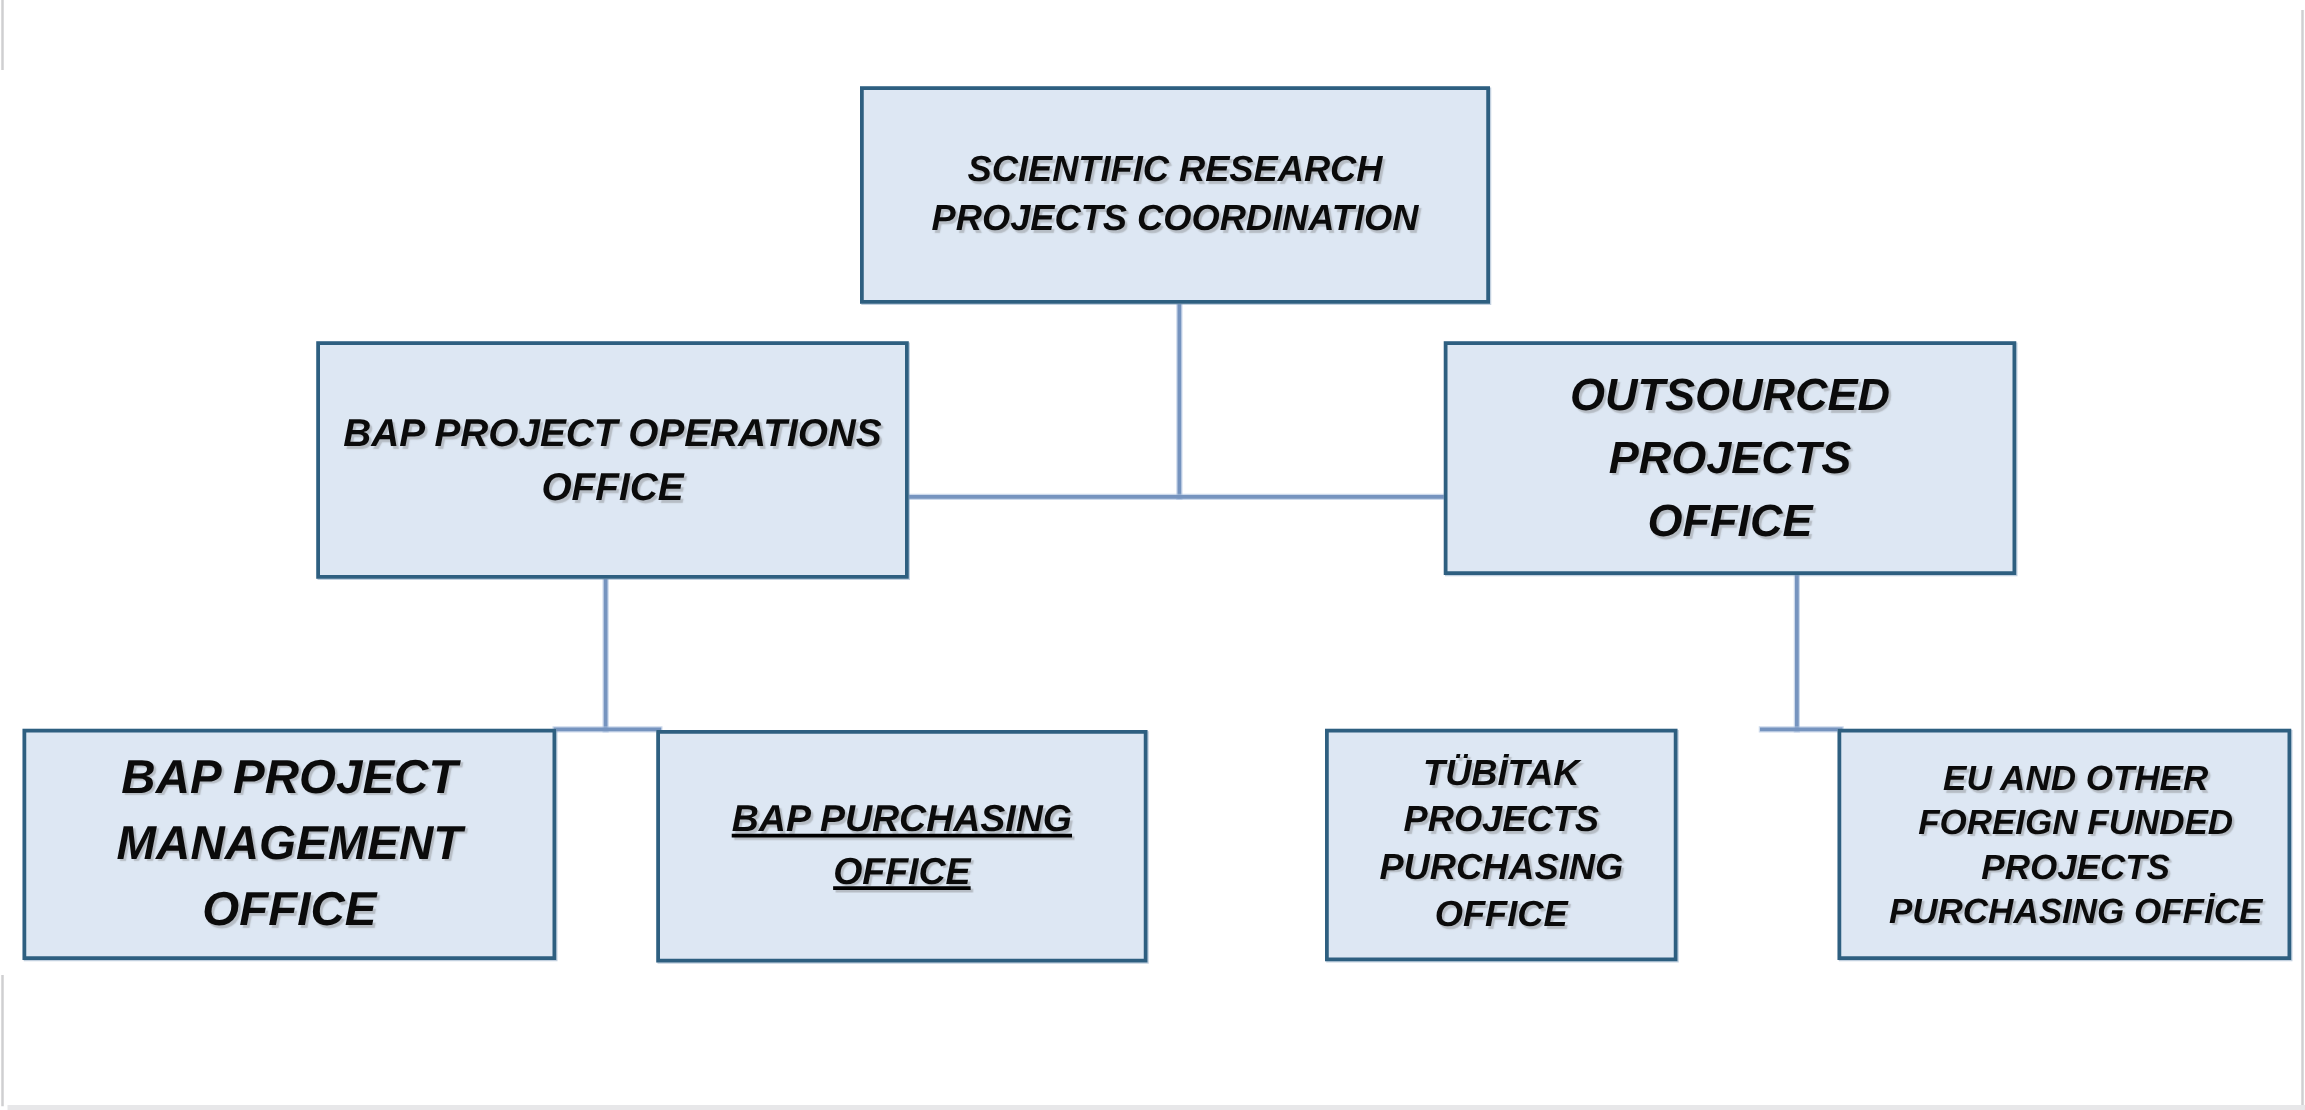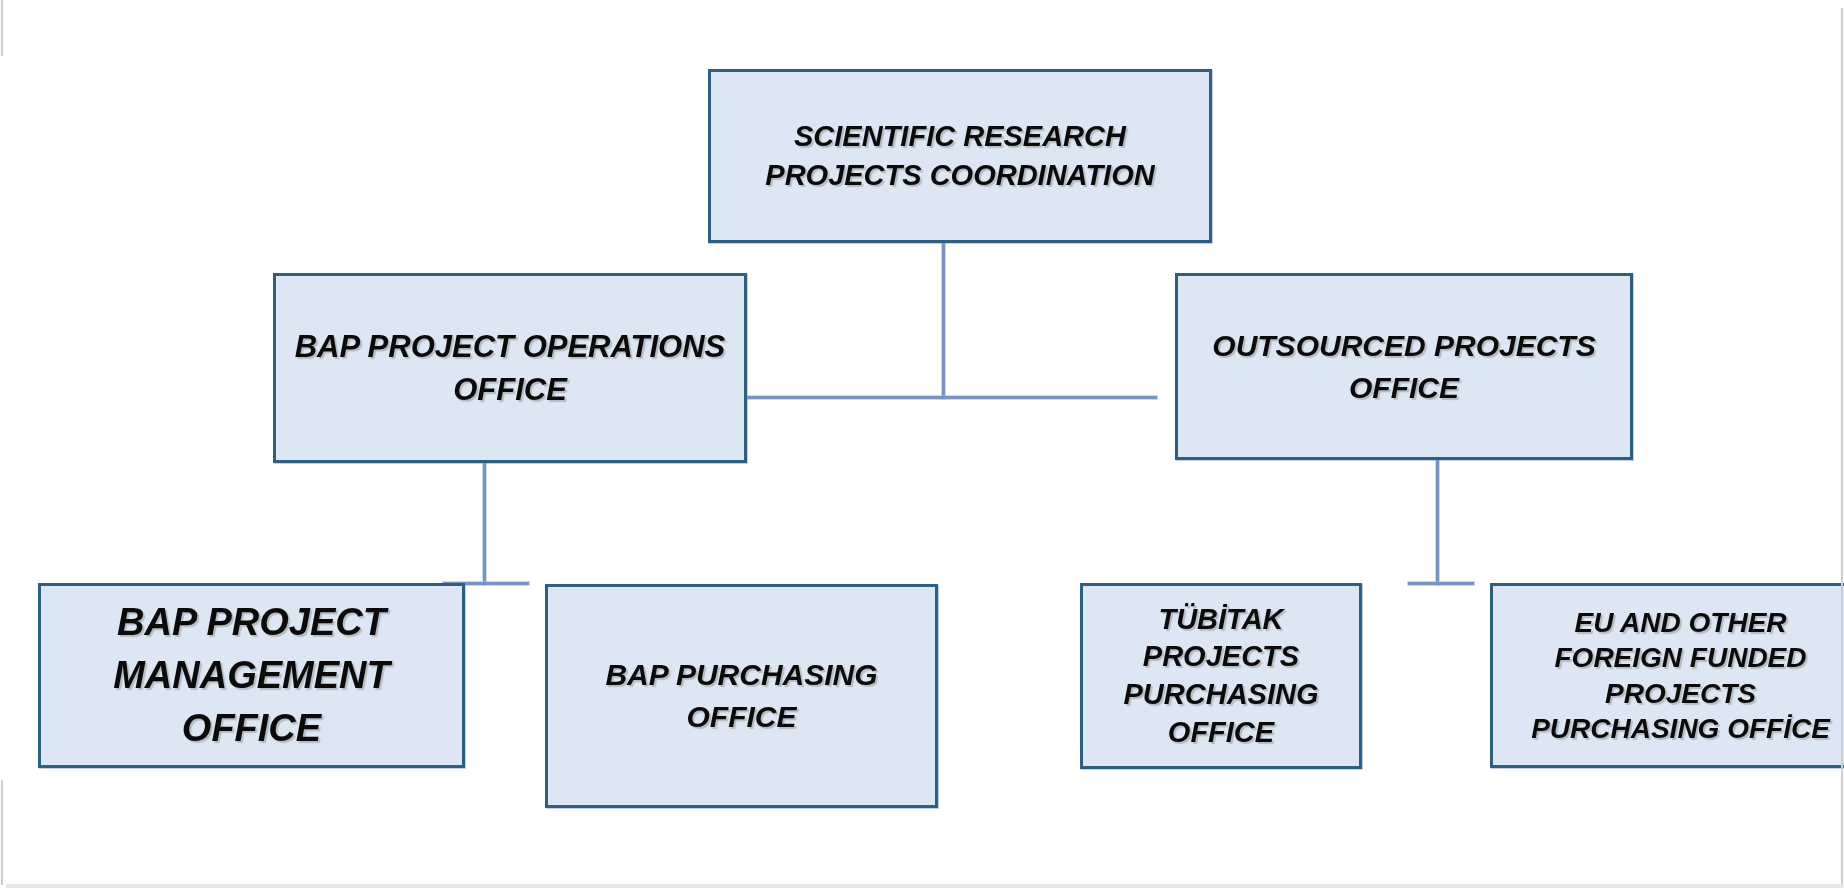--- a/index.html
+++ b/index.html
@@ -21,41 +21,40 @@
     position: absolute;
     box-sizing: border-box;
     background: #dde7f3;
     border: 3px solid #2e5f80;
     display: flex;
     align-items: center;
     justify-content: center;
     text-align: center;
     padding: 6px 10px;
     box-shadow: 1px 1px 0 rgba(120,150,185,0.45);
-    margin-left: 20px;
   }
   .node .label {
     font-weight: bold;
     font-style: italic;
     color: #0b0b0b;
     white-space: pre-line;
     text-shadow: 2px 2px 1px rgba(110,110,110,0.35);
   }
 
   #box-root        { left: 688px;  top: 69px;  width: 504px; height: 174px; }
   #box-bap-ops     { left: 253px;  top: 273px; width: 474px; height: 190px; }
   #box-outsourced  { left: 1155px; top: 273px; width: 458px; height: 187px; }
   #box-bap-mgmt    { left: 18px;   top: 583px; width: 427px; height: 185px; }
-  #box-bap-purch   { left: 525px;  top: 584px; width: 393px; height: 224px; }
+  #box-bap-purch   { left: 525px;  top: 584px; width: 393px; height: 186px; text-decoration: underline; }
   #box-tubitak     { left: 1060px; top: 583px; width: 282px; height: 186px; }
   #box-eu          { left: 1470px; top: 583px; width: 363px; height: 185px; padding-left: 28px; }
 
   #box-root .label       { font-size: 29px; line-height: 1.35; }
   #box-bap-ops .label    { font-size: 31px; line-height: 1.4;  }
-  #box-outsourced .label { font-size: 30px; line-height: 1.4;  }
+  #box-outsourced .label { font-size: 36px; line-height: 1.4;  }
   #box-bap-mgmt .label   { font-size: 38px; line-height: 1.4;  }
   #box-bap-purch .label  { font-size: 30px; line-height: 1.4;  }
   #box-tubitak .label    { font-size: 29px; line-height: 1.3;  }
   #box-eu .label         { font-size: 28px; line-height: 1.26; }
 
   
   .conn {
     position: absolute;
     background: #7694bf;
     box-shadow: 0 0 0 1px rgba(170,192,221,0.6);

